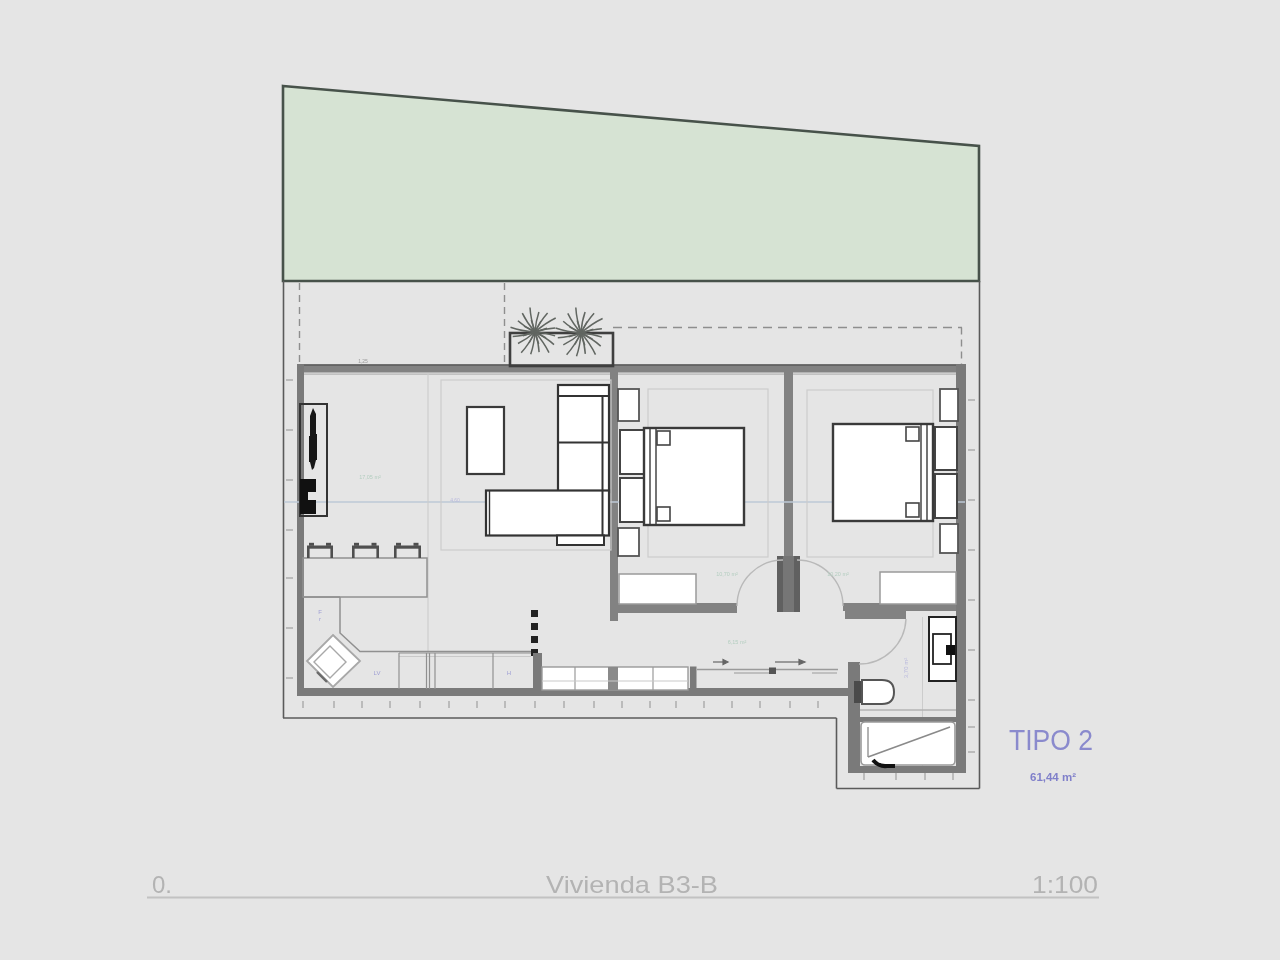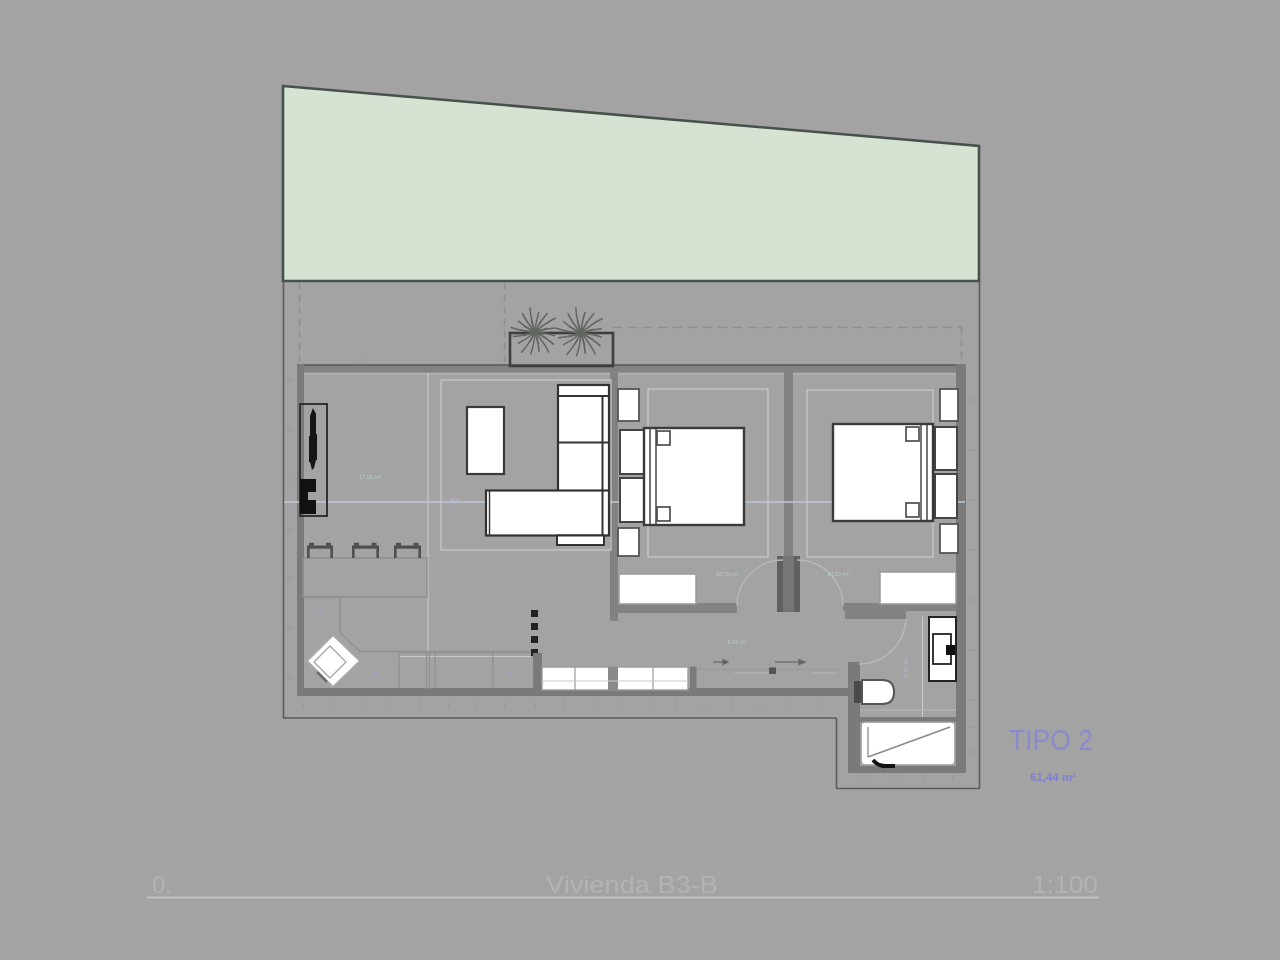--- a/index.html
+++ b/index.html
@@ -1,16 +1,16 @@
 <!DOCTYPE html>
 <html><head>
 <meta charset="utf-8">
 <style>
 html,body{margin:0;padding:0;background:#ffffff;}
-#page{position:relative;width:1280px;height:960px;background:#a3a3a3;font-family:"Liberation Sans", sans-serif;}
+#page{position:relative;width:1280px;height:960px;background:#e5e5e5;font-family:"Liberation Sans", sans-serif;}
 svg{position:absolute;top:0;left:0;}
 </style>
 </head>
 <body>
 <div id="page">
 <svg width="1280" height="960" viewBox="0 0 1280 960">
 
 <polygon points="283,86 979,146 979,281 283,281" fill="#d6e3d3" stroke="#47524a" stroke-width="2.6"></polygon>
 
 <line x1="283.5" y1="281" x2="283.5" y2="718" stroke="#5a5a5a" stroke-width="1.6"></line>

